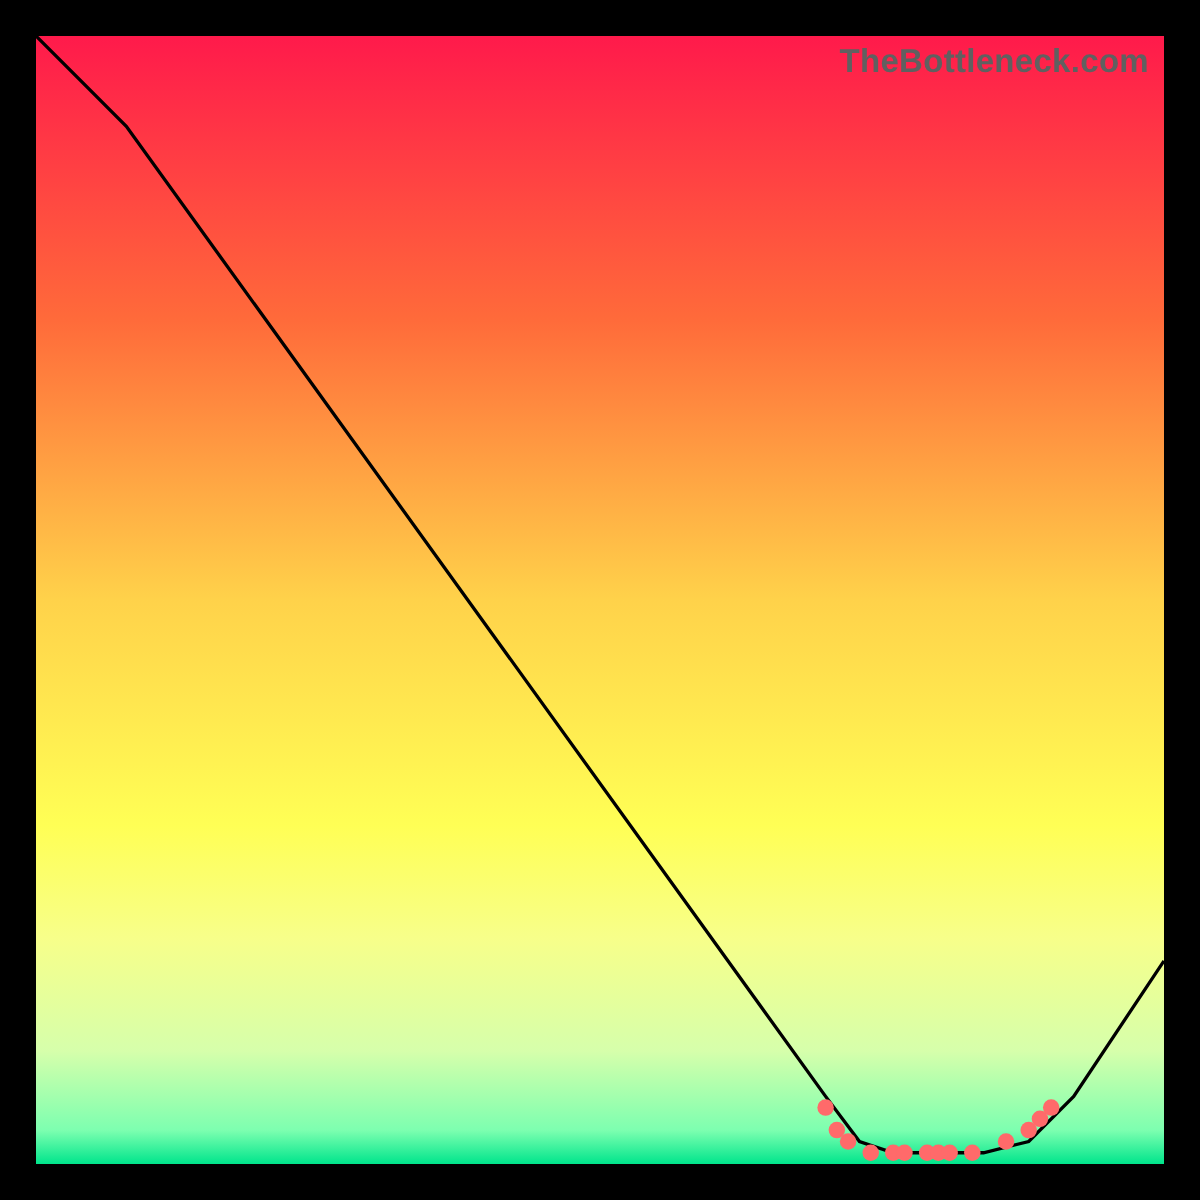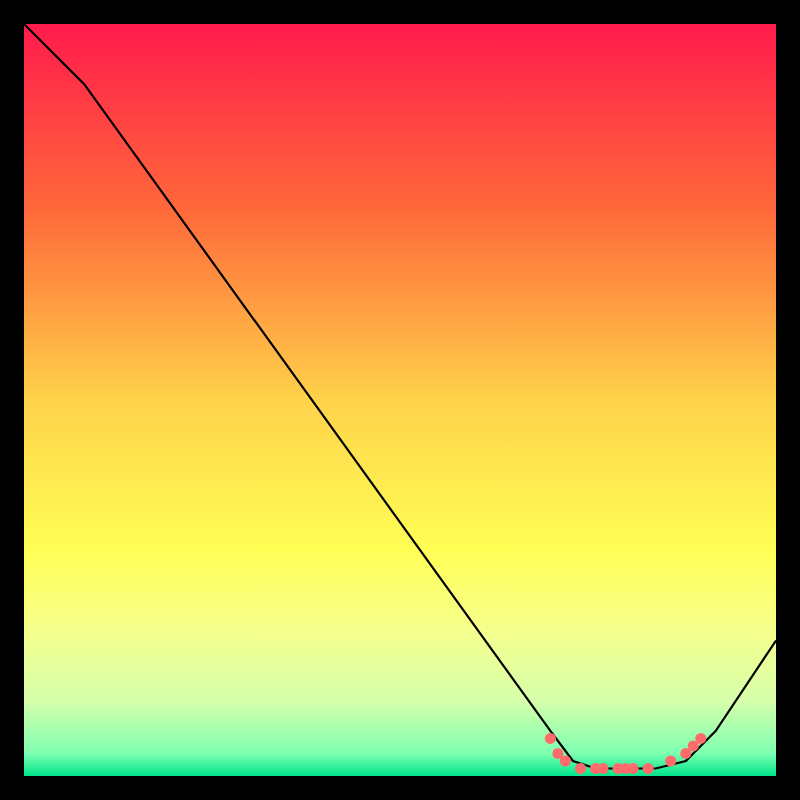--- a/index.html
+++ b/index.html
@@ -65,13 +65,14 @@
         <circle cx="594.1" cy="744.5" r="5.5" fill="#ff6a6a"></circle>
         <circle cx="601.6" cy="744.5" r="5.5" fill="#ff6a6a"></circle>
         <circle cx="609.1" cy="744.5" r="5.5" fill="#ff6a6a"></circle>
         <circle cx="624.2" cy="744.5" r="5.5" fill="#ff6a6a"></circle>
         <circle cx="646.7" cy="737.0" r="5.5" fill="#ff6a6a"></circle>
         <circle cx="661.8" cy="729.4" r="5.5" fill="#ff6a6a"></circle>
         <circle cx="669.3" cy="721.9" r="5.5" fill="#ff6a6a"></circle>
         <circle cx="676.8" cy="714.4" r="5.5" fill="#ff6a6a"></circle>
       </g>
   </svg>
+  <div class="watermark">TheBottleneck.com</div>
 </div>
 
 </body></html>

